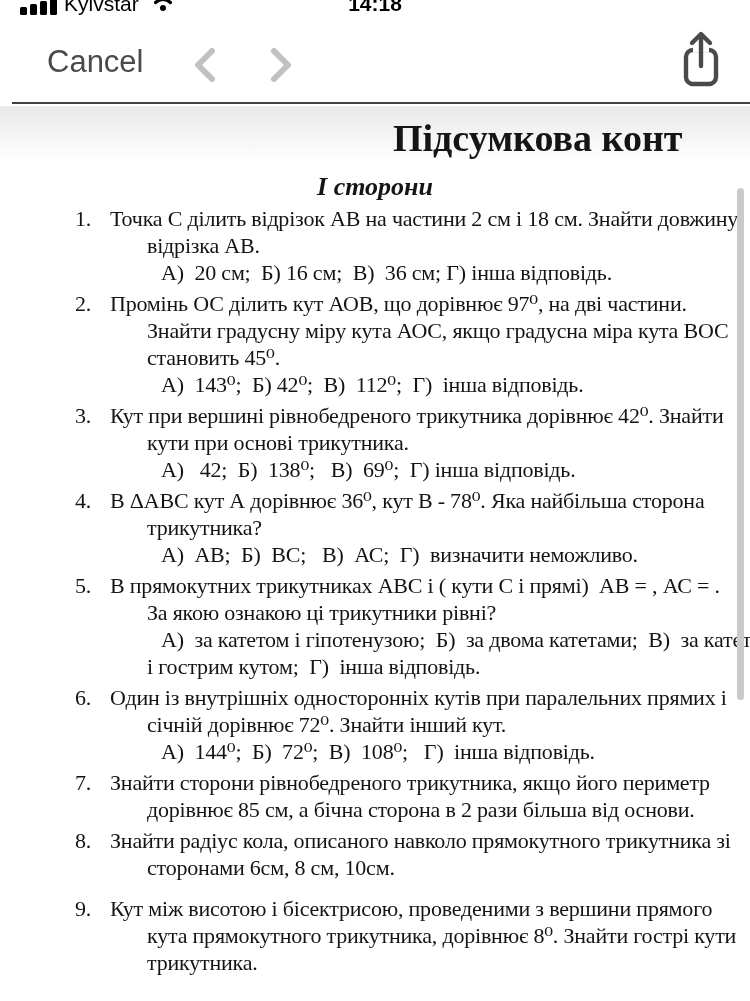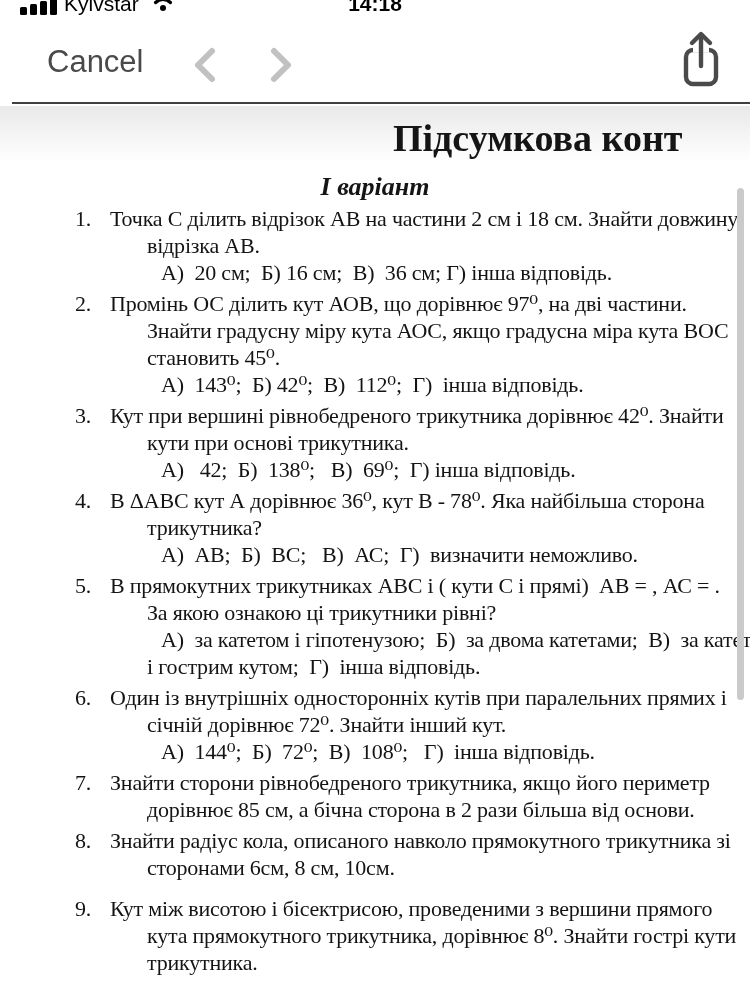--- a/index.html
+++ b/index.html
@@ -122,21 +122,21 @@
         <line x1="20" y1="36" x2="20" y2="5" stroke="#4a4a4a" stroke-width="4.4" stroke-linecap="round"></line>
         <polyline points="11,13 20,4 29,13" fill="none" stroke="#4a4a4a" stroke-width="4.4" stroke-linecap="round" stroke-linejoin="round"></polyline>
       </svg>
     </span>
   </button>
 </div>
 
 <div class="docview">
   <div class="doc-shade"></div>
   <div class="doc-title">Підсумкова конт</div>
-  <div class="doc-variant">І варіант</div>
+  <div class="doc-variant">І сторони</div>
   <div class="questions" id="questions">
       <div class="q">
         <span class="q-num">1.</span>
         <div class="ln l-first">Точка С ділить відрізок АВ на частини 2 см і 18 см. Знайти довжину</div>
         <div class="ln l-cont">відрізка АВ.</div>
         <div class="ln l-ans">А)  20 см;  Б) 16 см;  В)  36 см; Г) інша відповідь.</div>
       </div>
       <div class="q">
         <span class="q-num">2.</span>
         <div class="ln l-first">Промінь ОС ділить кут АОВ, що дорівнює 97⁰, на дві частини.</div>

